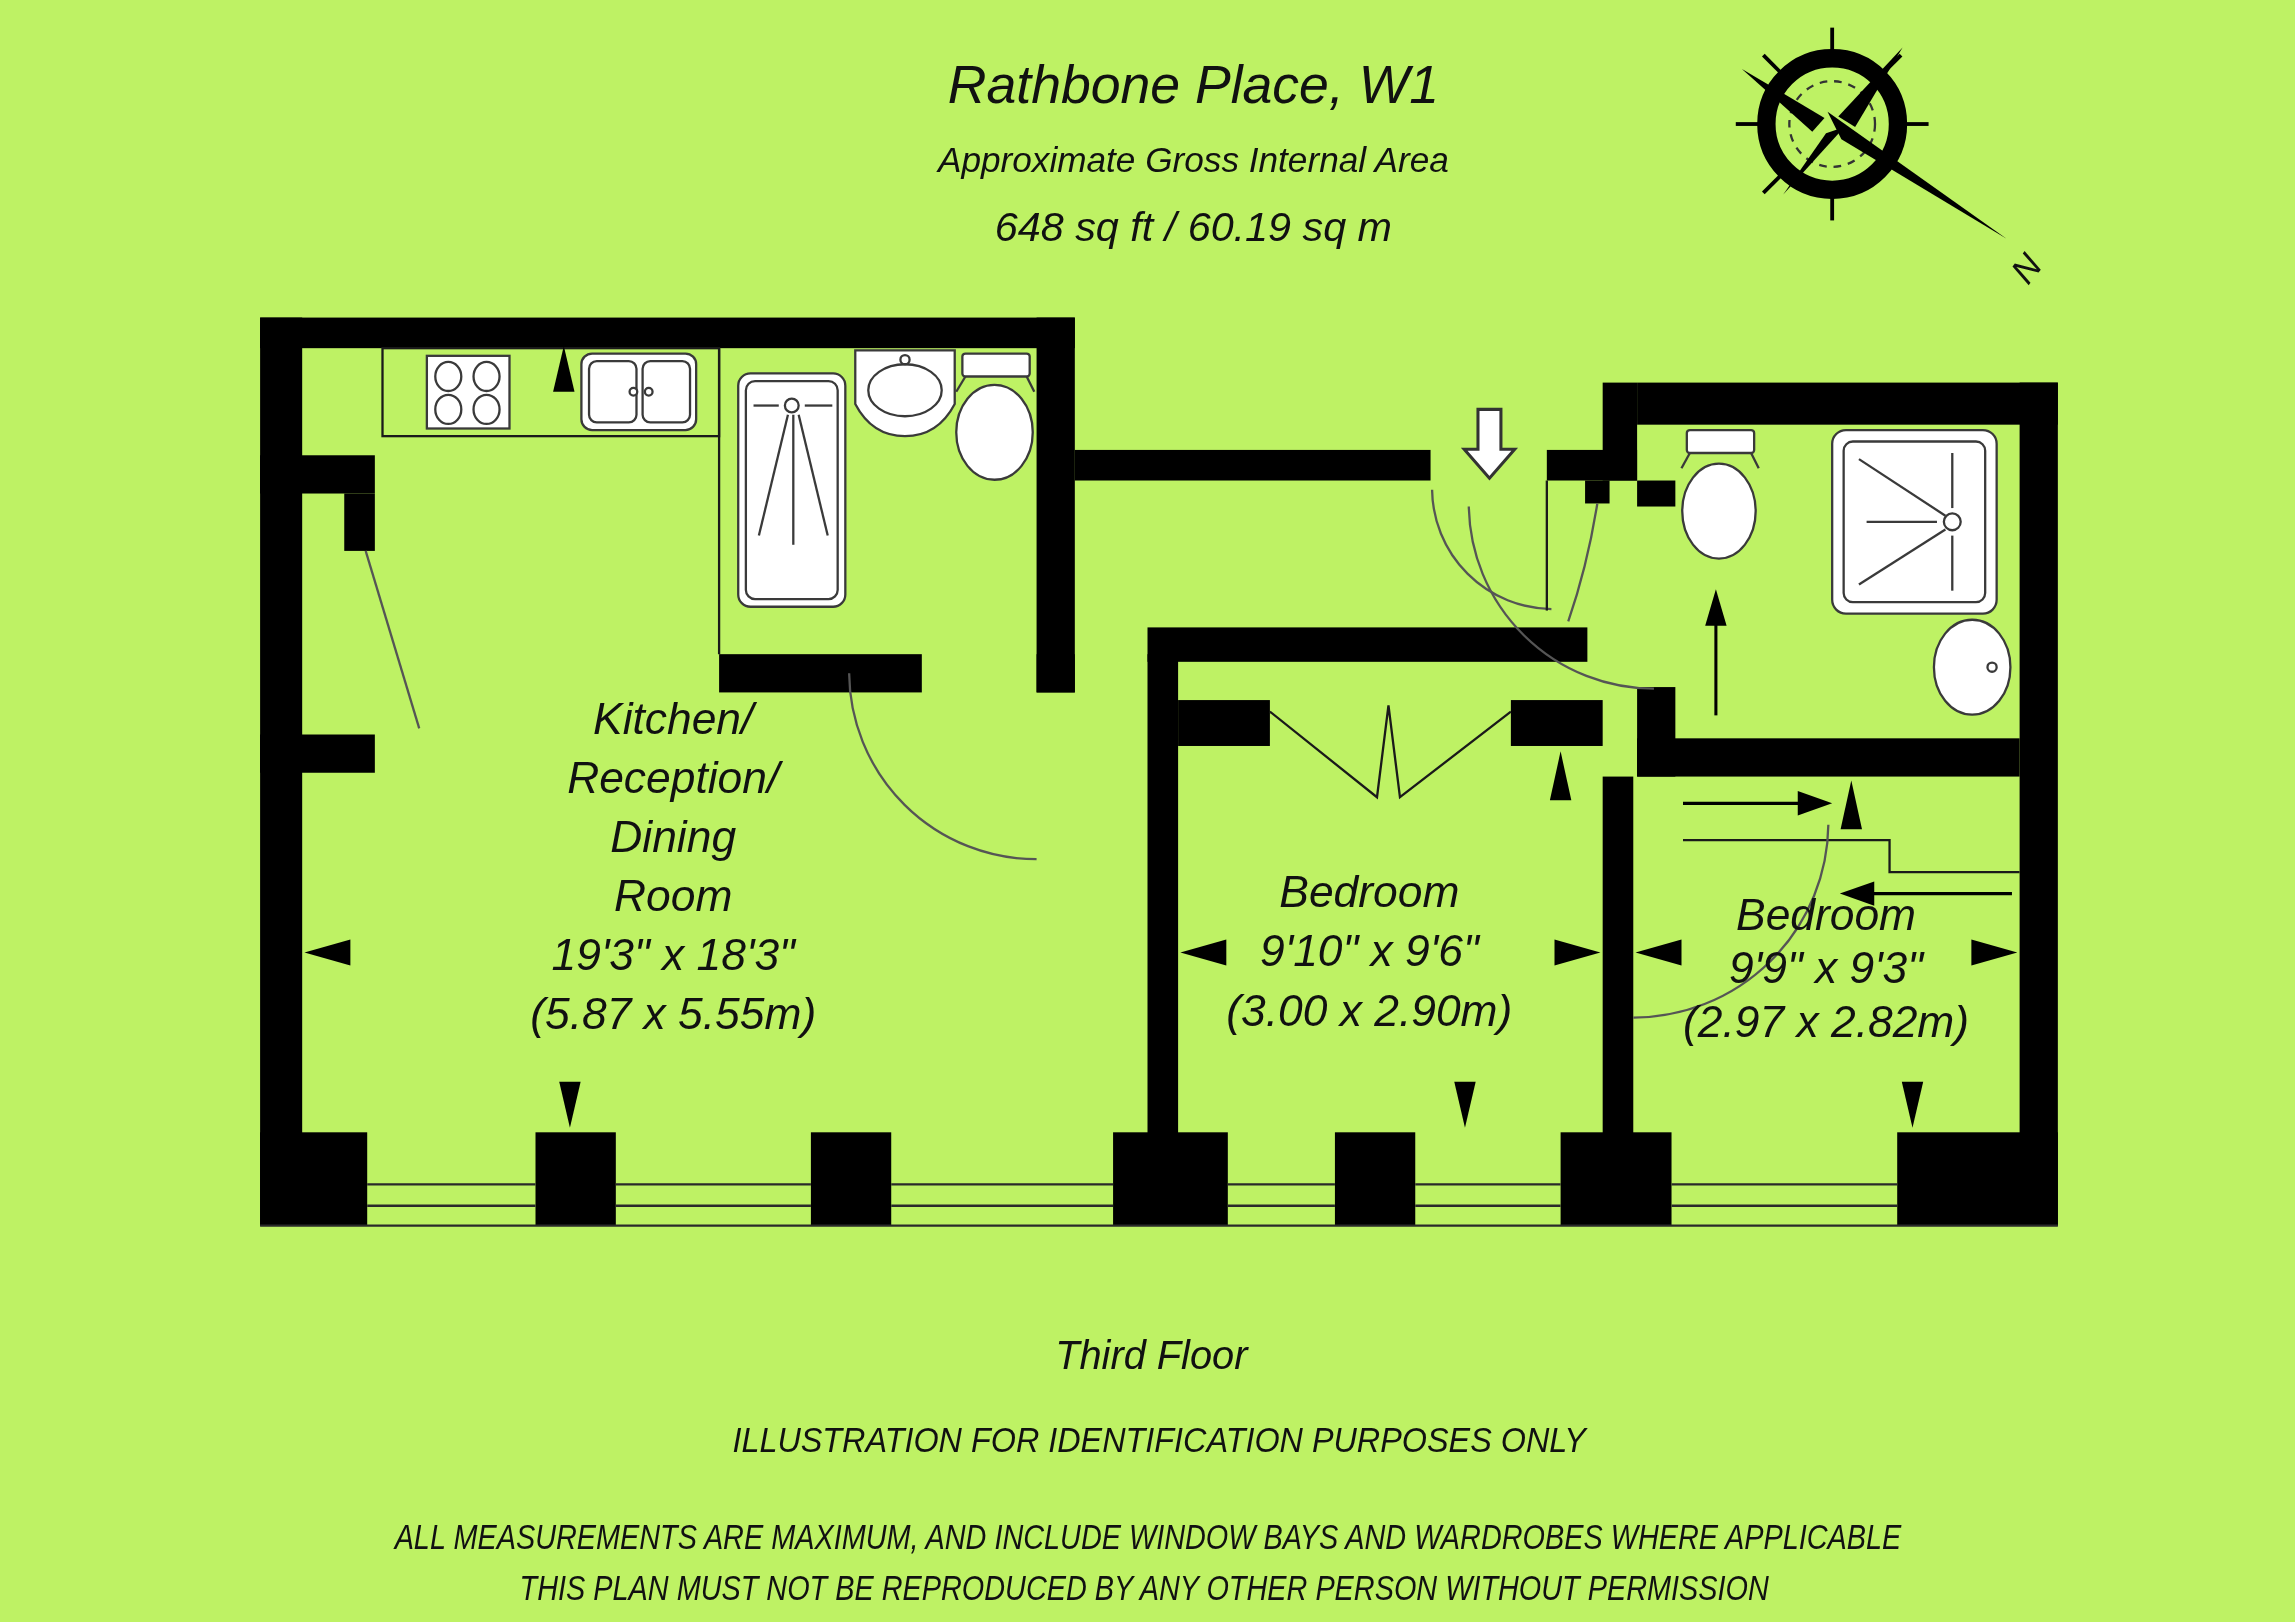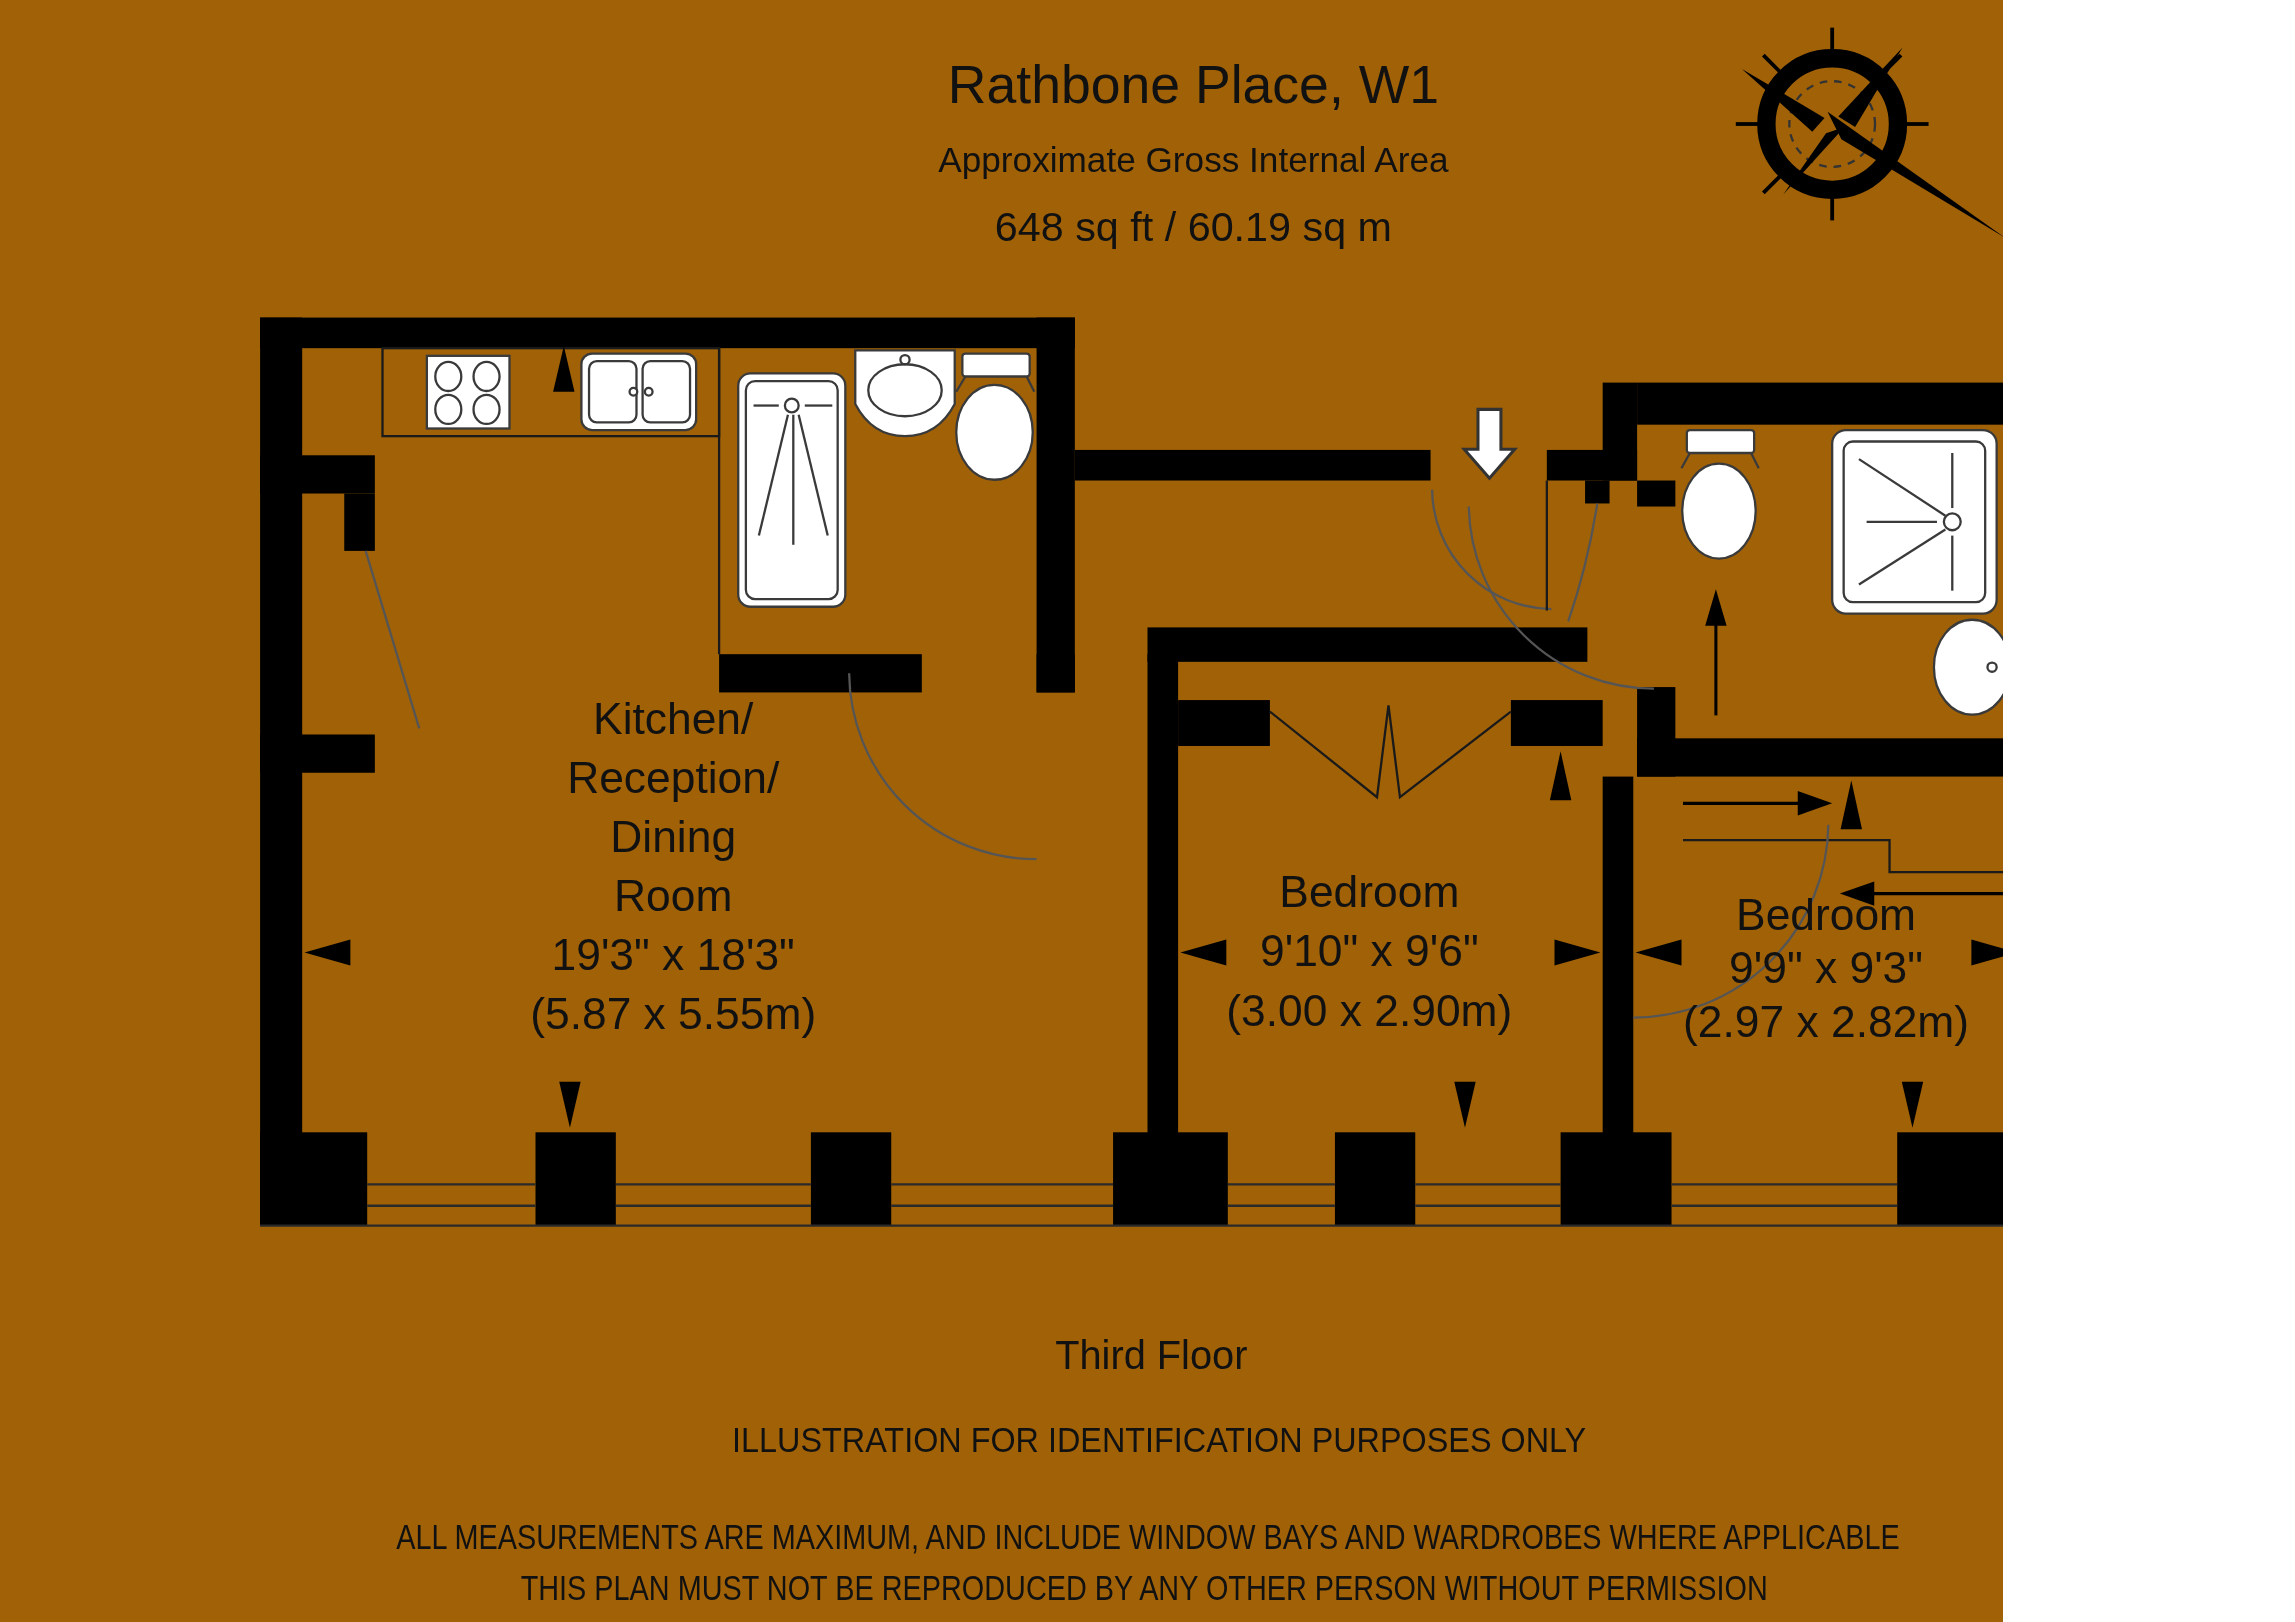--- a/index.html
+++ b/index.html
@@ -1,21 +1,22 @@
 <!DOCTYPE html>
 <html style="font-size:12.2px"><head>
 <meta charset="utf-8">
 <style>
   html,body{margin:0;padding:0;background:#ffffff;}
   .page{
     position:relative;
-    width:2003px;height:1622px;
-    background:#a16207;
+    width:2295px;height:1622px;
+    background:#bef264;
     font-family:"Liberation Sans", sans-serif;
     overflow:hidden;
+    font-style:italic;
   }
   svg{display:block;}
   text{fill:#111111;}
   .t-title{font-size:70px;}
   .t-sub{font-size:46px;}
   .t-area{font-size:54px;}
   .t-room{font-size:58px;}
   .t-floor{font-size:52px;}
   .t-note{font-size:46px;}
   .t-disc{font-size:46px;}

